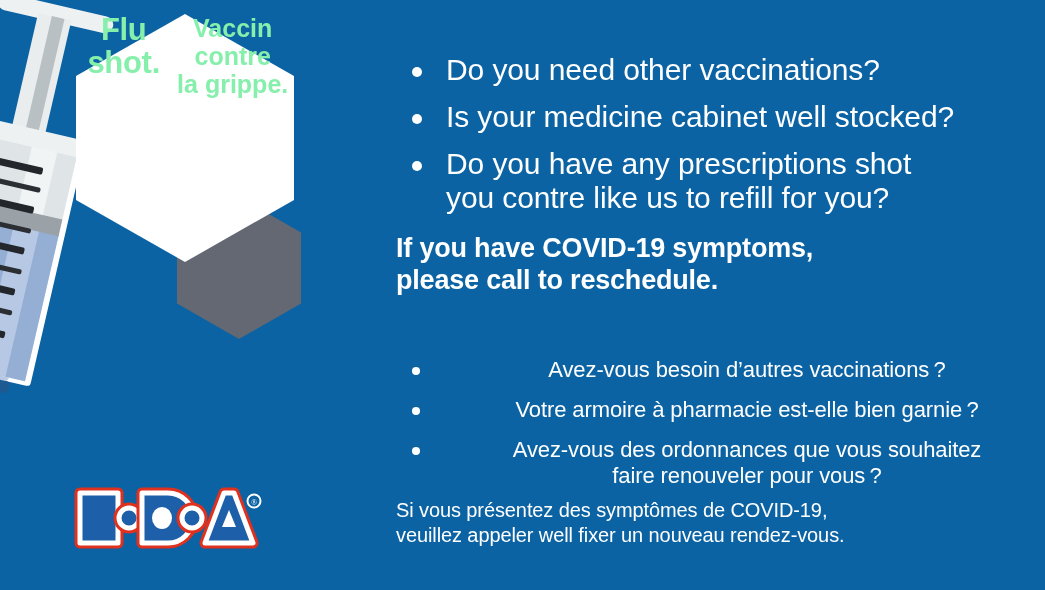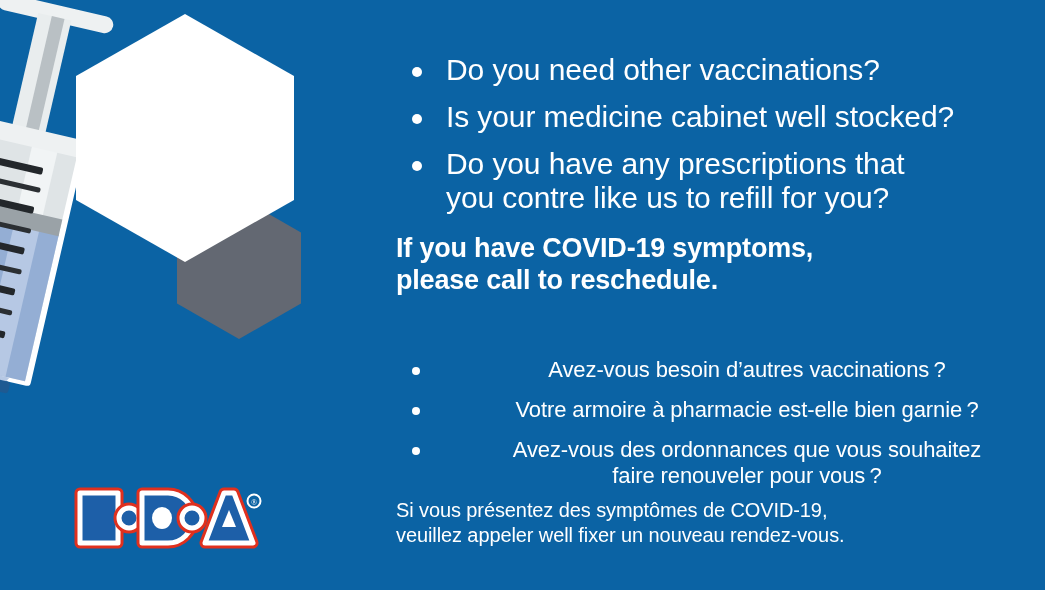--- a/index.html
+++ b/index.html
@@ -42,24 +42,24 @@
         border-left:32px solid transparent;border-right:32px solid transparent;
         border-top:56px solid #b6c8e4;}
   .cone-wrap{position:absolute;left:0;top:0;width:230px;height:520px;}
   .collar{position:absolute;left:38px;top:392px;width:68px;height:12px;background:#1e5a92;border-radius:3px;}
 
   
   .hex-white{position:absolute;left:76px;top:14px;width:218px;height:248px;
              background:#ffffff;
              clip-path:polygon(50% 0%, 100% 25%, 100% 75%, 50% 100%, 0% 75%, 0% 25%);}
   .hex-white-label{position:absolute;left:76px;top:14px;width:218px;height:248px;
-                   display:flex;flex-direction:column;align-items:flex-end;justify-content:center;
-                   text-align:center;color:#ffffff;}
+                   display:flex;flex-direction:row;align-items:flex-start;justify-content:center;
+                   text-align:center;color:#86efac;}
   .flu-title{font-size:31px;font-weight:bold;letter-spacing:-0.3px;line-height:1.05;margin-bottom:9px;}
-  .flu-sub{font-size:19px;font-weight:bold;line-height:1.12;}
+  .flu-sub{font-size:25px;font-weight:bold;line-height:1.12;}
 
   .hex-gray{position:absolute;left:177px;top:197px;width:124px;height:142px;
             background:#636872;
             clip-path:polygon(50% 0%, 100% 25%, 100% 75%, 50% 100%, 0% 75%, 0% 25%);}
 
   
   .logo{position:absolute;left:74px;top:487px;width:190px;height:62px;}
   .logo svg{display:block;}
 
   
@@ -169,21 +169,21 @@
       <li class="li">
         <span class="dot"></span>
         <span>Do you need other vaccinations?</span>
       </li>
       <li class="li">
         <span class="dot"></span>
         <span>Is your medicine cabinet well stocked?</span>
       </li>
       <li class="li">
         <span class="dot"></span>
-        <span>Do you have any prescriptions that</span><br>
+        <span>Do you have any prescriptions shot</span><br>
         <span>you contre like us to refill for you?</span>
       </li>
     </ul>
 
     <div class="en-bold">
       <span>If you have COVID-19 symptoms,</span><br>
       <span>please call to reschedule.</span>
     </div>
 
     <ul class="fr-list">

